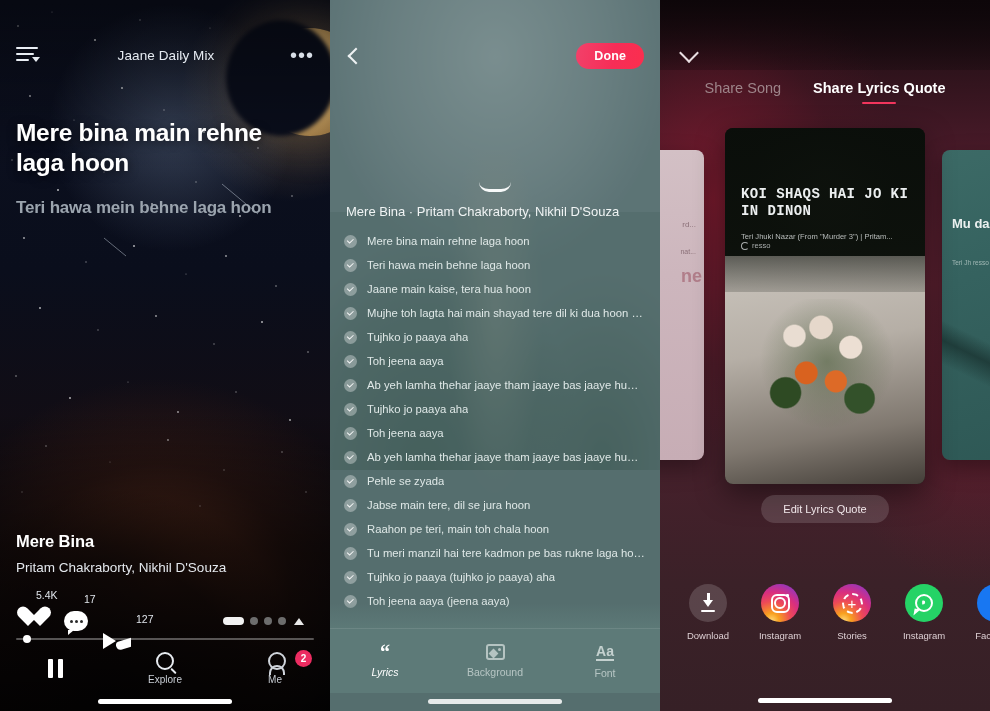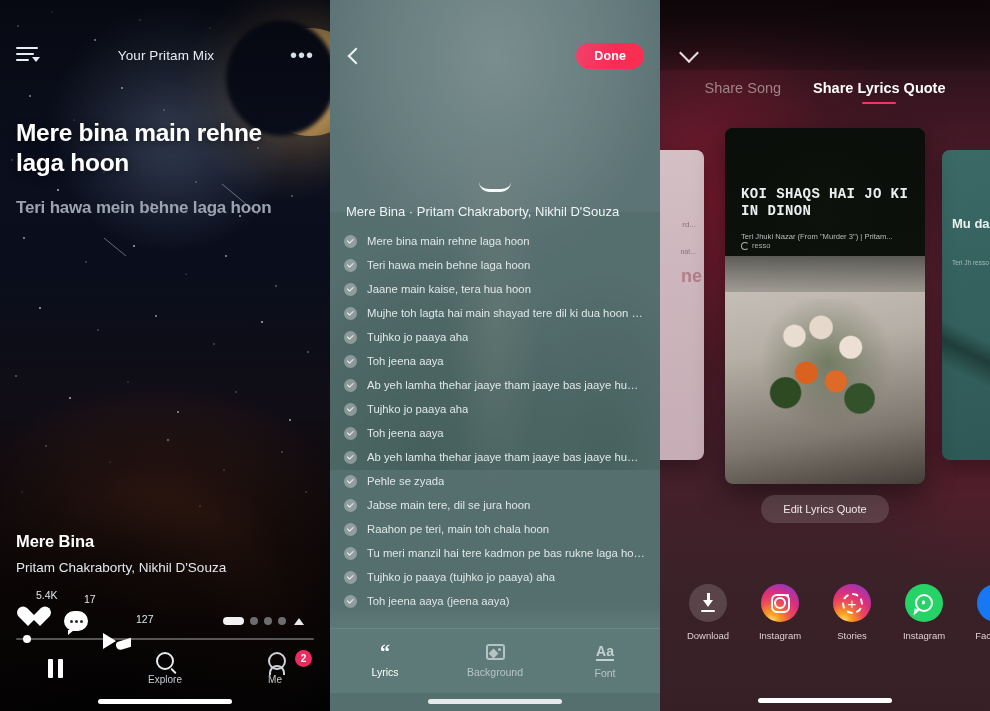--- a/index.html
+++ b/index.html
@@ -188,21 +188,21 @@
   }
   .lp-fade { position:absolute; left:0; right:0; bottom:82px; height:26px;
     background:linear-gradient(180deg, rgba(93,122,120,0), rgba(93,122,120,.95)); }
   .lp-toolbar {
     position:absolute; left:0; right:0; bottom:18px; height:64px;
     background:#5d7a78; display:flex; align-items:center;
     box-shadow:0 -1px 0 rgba(255,255,255,.10);
   }
   .lp-tool { flex:1; display:flex; flex-direction:column; align-items:center; gap:6px; }
   .lp-tool .lbl { font-size:10.5px; color:rgba(236,242,241,.62); }
-  .lp-tool.active .lbl { color:#ffffff; }
+  .lp-tool.active .lbl { color:#ffffff;font-style:italic; }
   .quote-ico { font-size:20px; line-height:16px; color:#fff; font-family:"Liberation Serif",serif; font-weight:700; }
   .img-ico { width:19px; height:16px; border:2px solid rgba(236,242,241,.62); border-radius:3px; position:relative; }
   .img-ico::before{ content:""; position:absolute; left:2px; bottom:1px; width:7px; height:7px; background:rgba(236,242,241,.62); transform:rotate(45deg); }
   .img-ico::after{ content:""; position:absolute; right:2px; top:2px; width:3px; height:3px; border-radius:50%; background:rgba(236,242,241,.62); }
   .font-ico { color:rgba(236,242,241,.72); font-size:14px; font-weight:700; border-bottom:2px solid rgba(236,242,241,.72); line-height:14px; padding-bottom:1px; }
   .lp-home { position:absolute; bottom:7px; left:50%; transform:translateX(-50%); width:134px; height:5px; border-radius:3px; background:rgba(255,255,255,.85); }
 
   
   #panel-share { background:#3a2128; }
   .sh-bg {
@@ -395,21 +395,21 @@
     <div class="np-scrim-top"></div>
     <div class="np-scrim-bot"></div>
 
     <div class="np-topbar">
       <div class="np-queue-icon">
         <i></i>
           <i></i>
           <i></i>
           <b></b>
       </div>
-      <div class="np-title">Your Pritam Mix</div>
+      <div class="np-title">Jaane Daily Mix</div>
       <div class="np-more">•••</div>
     </div>
 
     <div class="np-lyric-block">
       <div class="np-lyric-active">Mere bina main rehne laga hoon</div>
       <div class="np-lyric-next">Teri hawa mein behne laga hoon</div>
     </div>
 
     <div class="np-meta">
       <div class="np-song">Mere Bina</div>

